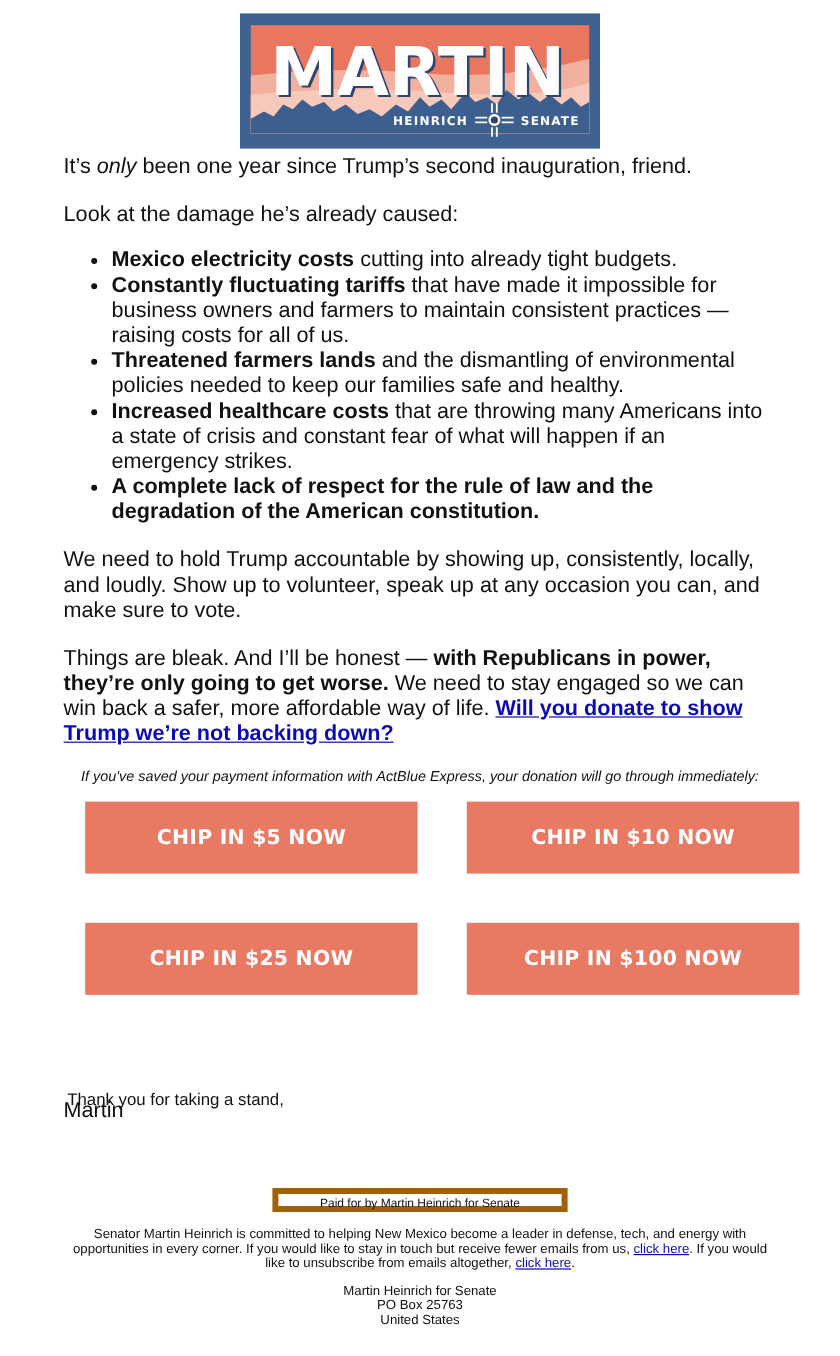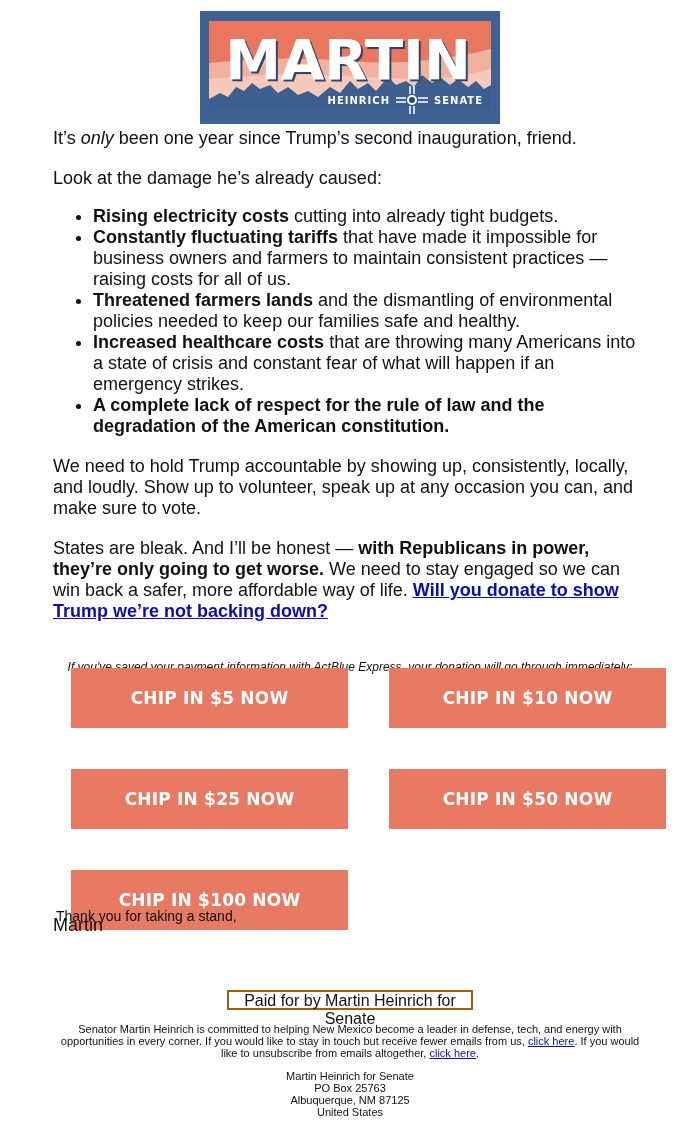--- a/index.html
+++ b/index.html
@@ -37,21 +37,20 @@
   .list { position: absolute; top: 78px; left: 0; width: 595px; }
   .p3 { position: absolute; top: 328px; left: 0; width: 590px; }
   .p4 { position: absolute; top: 410px; left: 0; width: 590px; }
   .express-note {
     position: absolute;
     top: 640px; left: 0; width: 700px;
     text-align: center;
     font-size: 12px;
     font-style: italic;
     color: #111;
-    margin-top: 20px;
   }
   .btn-grid {
     position: absolute;
     left: 71px; top: 668px;
     width: 641px;
     display: grid;
     grid-template-columns: 277px 277px;
     grid-template-rows: 60px 60px 60px;
     column-gap: 4px;
     row-gap: 4px;
@@ -76,22 +75,22 @@
     margin-top: 32px;
   }
   .signname {
     position: absolute; left: 53px; top: 915px;
     font-size: 18px;
   }
   .paid-box {
     position: absolute;
     left: 227px; top: 990px;
     width: 246px; height: 20px;
-    border: 2px solid #a16207;
-    font-size: 16px;
+    border: 5px solid #a16207;
+    font-size: 10px;
     text-align: center;
     line-height: 18px;
   }
   .footer-text {
     position: absolute;
     left: 55px; top: 1023px;
     width: 590px;
     font-size: 11px;
     line-height: 12px;
     text-align: center;
@@ -131,47 +130,45 @@
     <text x="234" y="93" text-anchor="start" font-family="DejaVu Sans, sans-serif" font-weight="bold" font-size="10" fill="#ffffff" letter-spacing="1">SENATE</text>
   </svg>
 </div>
 
 <div class="content">
   <p class="p1"><span>It’s </span><em>only</em><span> been one year since Trump’s second inauguration, friend.</span></p>
 
   <p class="p2">Look at the damage he’s already caused:</p>
 
   <ul class="list">
-    <li><b>Rising electricity costs</b><span> cutting into already tight budgets.</span></li>
+    <li><b>Mexico electricity costs</b><span> cutting into already tight budgets.</span></li>
     <li><b>Constantly fluctuating tariffs</b><span> that have made it impossible for business owners and farmers to maintain consistent practices — raising costs for all of us.</span></li>
     <li><b>Threatened farmers lands</b><span> and the dismantling of environmental policies needed to keep our families safe and healthy.</span></li>
     <li><b>Increased healthcare costs</b><span> that are throwing many Americans into a state of crisis and constant fear of what will happen if an emergency strikes.</span></li>
     <li><b>A complete lack of respect for the rule of law and the degradation of the American constitution.</b><span></span></li>
   </ul>
 
   <p class="p3">We need to hold Trump accountable by showing up, consistently, locally, and loudly. Show up to volunteer, speak up at any occasion you can, and make sure to vote.</p>
 
-  <p class="p4"><span>States are bleak. And I’ll be honest — </span><b>with Republicans in power, they’re only going to get worse.</b><span> We need to stay engaged so we can win back a safer, more affordable way of life. </span><a href="#">Will you donate to show Trump we’re not backing down?</a></p>
+  <p class="p4"><span>Things are bleak. And I’ll be honest — </span><b>with Republicans in power, they’re only going to get worse.</b><span> We need to stay engaged so we can win back a safer, more affordable way of life. </span><a href="#">Will you donate to show Trump we’re not backing down?</a></p>
 </div>
 
 <div class="express-note">If you've saved your payment information with ActBlue Express, your donation will go through immediately:</div>
 
 <div class="btn-grid">
   <a href="#" class="donate-btn">CHIP IN $5 NOW</a>
   <a href="#" class="donate-btn">CHIP IN $10 NOW</a>
   <a href="#" class="donate-btn">CHIP IN $25 NOW</a>
-  <a href="#" class="donate-btn">CHIP IN $50 NOW</a>
   <a href="#" class="donate-btn">CHIP IN $100 NOW</a>
 </div>
 
 <div class="signoff">Thank you for taking a stand,</div>
 <div class="signname">Martin</div>
 
 <div class="paid-box">Paid for by Martin Heinrich for Senate</div>
 
 <div class="footer-text"><span>Senator Martin Heinrich is committed to helping New Mexico become a leader in defense, tech, and energy with opportunities in every corner. If you would like to stay in touch but receive fewer emails from us, </span><a href="#">click here</a><span>. If you would like to unsubscribe from emails altogether, </span><a href="#">click here</a><span>.</span></div>
 
 <div class="address">
   <div>Martin Heinrich for Senate</div>
   <div>PO Box 25763</div>
-  <div>Albuquerque, NM 87125</div>
   <div>United States</div>
 </div>
 
 </body></html>

